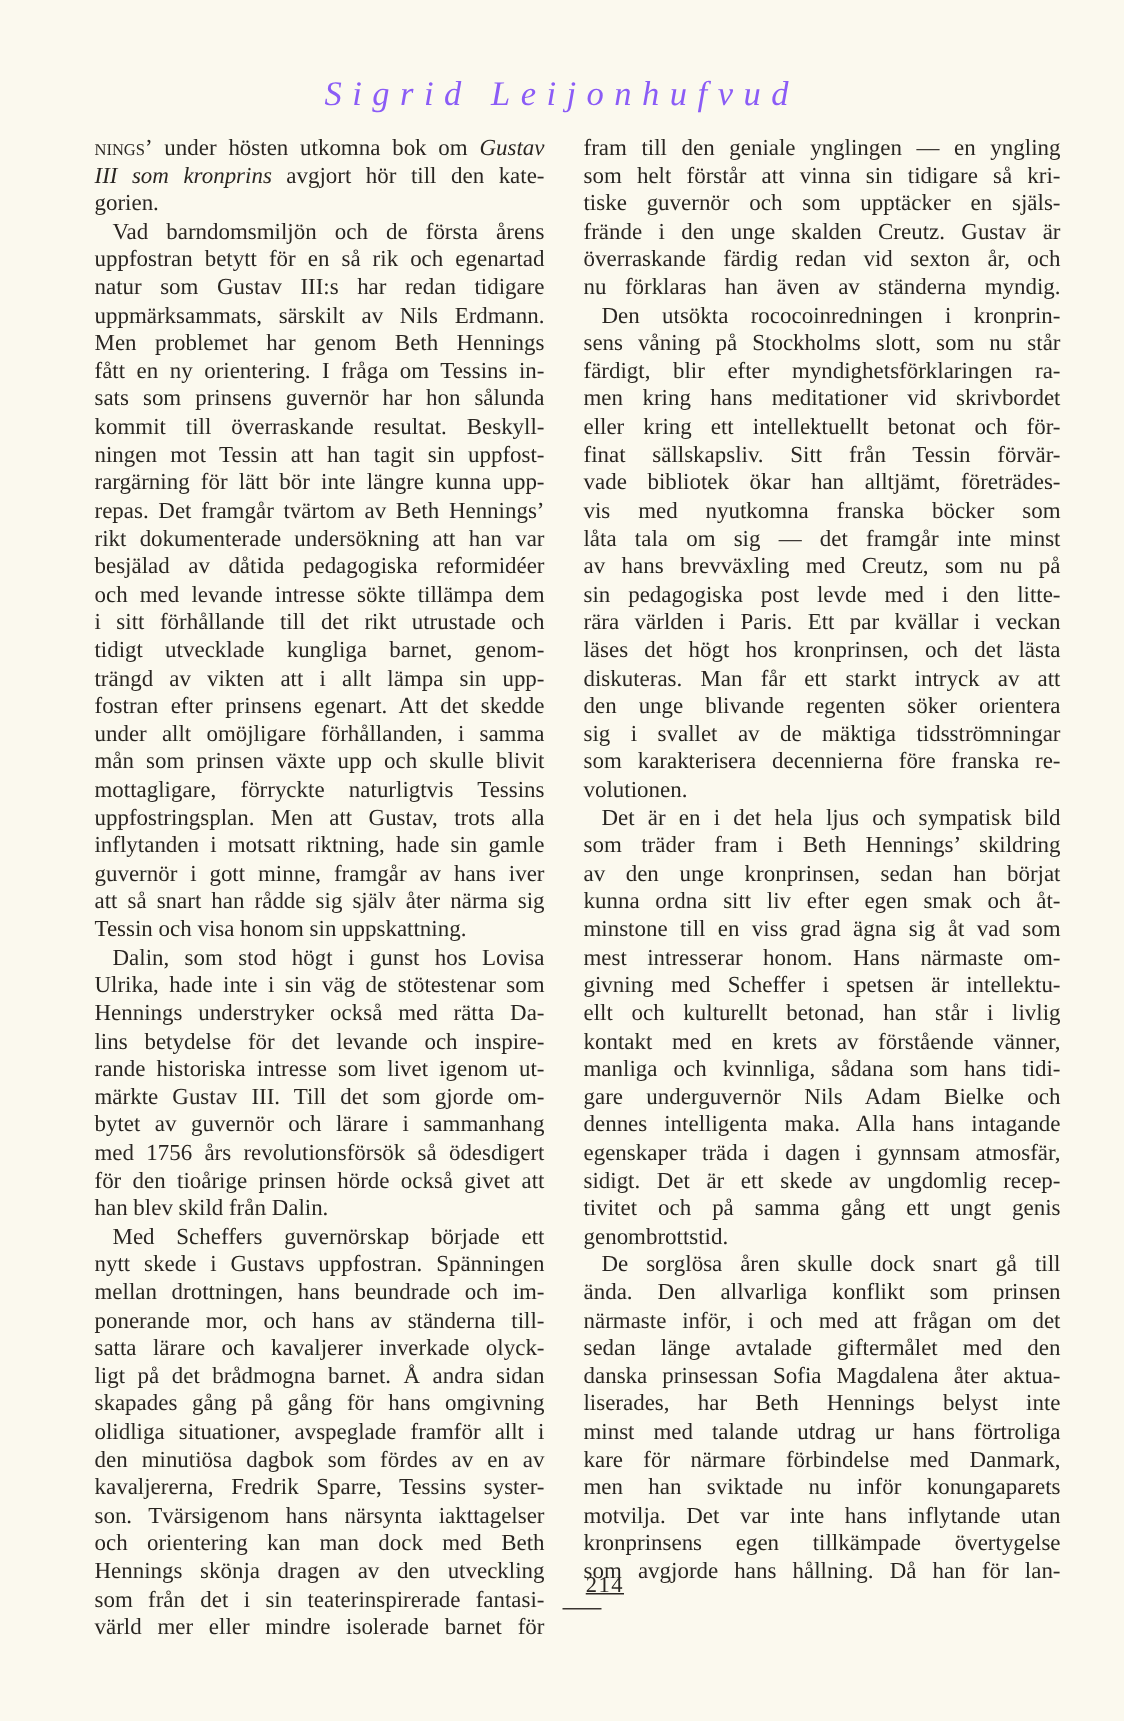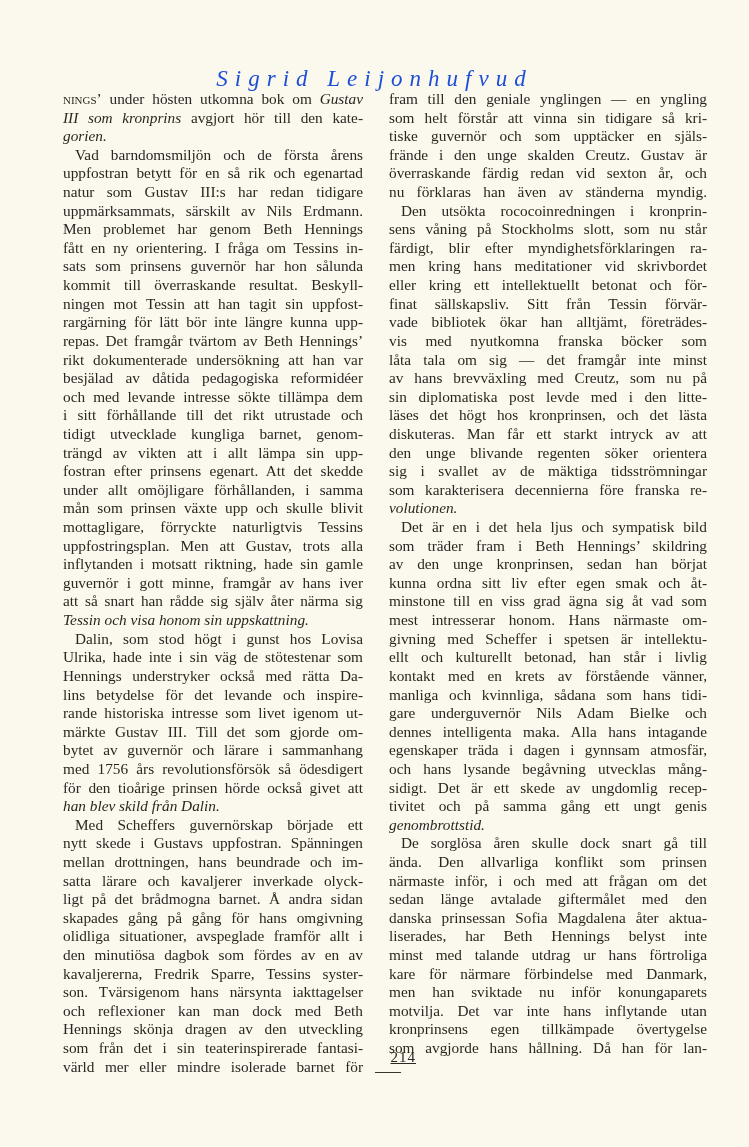--- a/index.html
+++ b/index.html
@@ -5,34 +5,34 @@
   html, body { margin: 0; padding: 0; }
   body {
     width: 749px; height: 1147px; overflow: hidden;
     background: #fbf9ee;
     font-family: "DejaVu Serif", "Liberation Serif", serif;
     color: #2a2622;
     position: relative;
   }
   .page { position: absolute; left: 0; top: 0; width: 749px; height: 1147px; }
   .running-head {
-    position: absolute; top: 66px; left: 0; width: 749px; text-align: center;
+    position: absolute; top: 50px; left: 0; width: 749px; text-align: center;
     font-family: "Liberation Serif", serif; font-style: italic;
-    font-size: 23px; letter-spacing: 7px; color: #1d4ed8;
+    font-size: 23px; letter-spacing: 7px; color: #8b5cf6;
   }
   .col { position: absolute; top: 90px; }
   .col.left { left: 63px; width: 300px; }
   .col.right { left: 389px; width: 318px; }
   .line {
     display: block; height: 18.62px; line-height: 18.62px;
     font-family: "Liberation Serif", serif; font-size: 15.3px;
     text-align: justify; text-align-last: justify; white-space: nowrap;
     overflow: visible;
   }
-  .line.last { text-align-last: left; font-style: italic; }
+  .line.last { text-align-last: left; }
   .line.indent { padding-left: 12px; }
   .sc { font-variant: small-caps; margin-top: 40px; }
   .it { font-style: italic; }
   .rule {
     position: absolute; left: 375px; top: 1072px; width: 26px; height: 1px; background: #3a3530;
   }
   .folio {
     position: absolute; top: 1049px; left: 360px; width: 56px; text-align: right;
     font-family: "Liberation Serif", serif; font-size: 15px; letter-spacing: 1px; text-decoration: underline;
   }
@@ -79,28 +79,29 @@
       <span class="line"><span>lins betydelse för det levande och inspire-</span></span>
       <span class="line"><span>rande historiska intresse som livet igenom ut-</span></span>
       <span class="line"><span>märkte Gustav III. Till det som gjorde om-</span></span>
       <span class="line"><span>bytet av guvernör och lärare i sammanhang</span></span>
       <span class="line"><span>med 1756 års revolutionsförsök så ödesdigert</span></span>
       <span class="line"><span>för den tioårige prinsen hörde också givet att</span></span>
       <span class="line last"><span>han blev skild från Dalin.</span></span>
       <span class="line indent"><span>Med Scheffers guvernörskap började ett</span></span>
       <span class="line"><span>nytt skede i Gustavs uppfostran. Spänningen</span></span>
       <span class="line"><span>mellan drottningen, hans beundrade och im-</span></span>
+      <span class="line"><span>ponerande mor, och hans av ständerna till-</span></span>
       <span class="line"><span>satta lärare och kavaljerer inverkade olyck-</span></span>
       <span class="line"><span>ligt på det brådmogna barnet. Å andra sidan</span></span>
       <span class="line"><span>skapades gång på gång för hans omgivning</span></span>
       <span class="line"><span>olidliga situationer, avspeglade framför allt i</span></span>
       <span class="line"><span>den minutiösa dagbok som fördes av en av</span></span>
       <span class="line"><span>kavaljererna, Fredrik Sparre, Tessins syster-</span></span>
       <span class="line"><span>son. Tvärsigenom hans närsynta iakttagelser</span></span>
-      <span class="line"><span>och reflexioner kan man dock med Beth</span></span>
+      <span class="line"><span>och orientering kan man dock med Beth</span></span>
       <span class="line"><span>Hennings skönja dragen av den utveckling</span></span>
       <span class="line"><span>som från det i sin teaterinspirerade fantasi-</span></span>
       <span class="line"><span>värld mer eller mindre isolerade barnet för</span></span>
     </div>
   <div class="col right" id="col-right">
       <span class="line"><span>fram till den geniale ynglingen — en yngling</span></span>
       <span class="line"><span>som helt förstår att vinna sin tidigare så kri-</span></span>
       <span class="line"><span>tiske guvernör och som upptäcker en själs-</span></span>
       <span class="line"><span>frände i den unge skalden Creutz. Gustav är</span></span>
       <span class="line"><span>överraskande färdig redan vid sexton år, och</span></span>
@@ -108,41 +109,41 @@
       <span class="line indent"><span>Den utsökta rococoinredningen i kronprin-</span></span>
       <span class="line"><span>sens våning på Stockholms slott, som nu står</span></span>
       <span class="line"><span>färdigt, blir efter myndighetsförklaringen ra-</span></span>
       <span class="line"><span>men kring hans meditationer vid skrivbordet</span></span>
       <span class="line"><span>eller kring ett intellektuellt betonat och för-</span></span>
       <span class="line"><span>finat sällskapsliv. Sitt från Tessin förvär-</span></span>
       <span class="line"><span>vade bibliotek ökar han alltjämt, företrädes-</span></span>
       <span class="line"><span>vis med nyutkomna franska böcker som</span></span>
       <span class="line"><span>låta tala om sig — det framgår inte minst</span></span>
       <span class="line"><span>av hans brevväxling med Creutz, som nu på</span></span>
-      <span class="line"><span>sin diplomatiska post levde med i den litte-</span></span>
+      <span class="line"><span>sin pedagogiska post levde med i den litte-</span></span>
+      <span class="line"><span>rära världen i Paris. Ett par kvällar i veckan</span></span>
       <span class="line"><span>läses det högt hos kronprinsen, och det lästa</span></span>
       <span class="line"><span>diskuteras. Man får ett starkt intryck av att</span></span>
       <span class="line"><span>den unge blivande regenten söker orientera</span></span>
       <span class="line"><span>sig i svallet av de mäktiga tidsströmningar</span></span>
       <span class="line"><span>som karakterisera decennierna före franska re-</span></span>
       <span class="line last"><span>volutionen.</span></span>
       <span class="line indent"><span>Det är en i det hela ljus och sympatisk bild</span></span>
       <span class="line"><span>som träder fram i Beth Hennings’ skildring</span></span>
       <span class="line"><span>av den unge kronprinsen, sedan han börjat</span></span>
       <span class="line"><span>kunna ordna sitt liv efter egen smak och åt-</span></span>
       <span class="line"><span>minstone till en viss grad ägna sig åt vad som</span></span>
       <span class="line"><span>mest intresserar honom. Hans närmaste om-</span></span>
       <span class="line"><span>givning med Scheffer i spetsen är intellektu-</span></span>
       <span class="line"><span>ellt och kulturellt betonad, han står i livlig</span></span>
       <span class="line"><span>kontakt med en krets av förstående vänner,</span></span>
       <span class="line"><span>manliga och kvinnliga, sådana som hans tidi-</span></span>
       <span class="line"><span>gare underguvernör Nils Adam Bielke och</span></span>
       <span class="line"><span>dennes intelligenta maka. Alla hans intagande</span></span>
       <span class="line"><span>egenskaper träda i dagen i gynnsam atmosfär,</span></span>
-      <span class="line"><span>och hans lysande begåvning utvecklas mång-</span></span>
       <span class="line"><span>sidigt. Det är ett skede av ungdomlig recep-</span></span>
       <span class="line"><span>tivitet och på samma gång ett ungt genis</span></span>
       <span class="line last"><span>genombrottstid.</span></span>
       <span class="line indent"><span>De sorglösa åren skulle dock snart gå till</span></span>
       <span class="line"><span>ända. Den allvarliga konflikt som prinsen</span></span>
       <span class="line"><span>närmaste inför, i och med att frågan om det</span></span>
       <span class="line"><span>sedan länge avtalade giftermålet med den</span></span>
       <span class="line"><span>danska prinsessan Sofia Magdalena åter aktua-</span></span>
       <span class="line"><span>liserades, har Beth Hennings belyst inte</span></span>
       <span class="line"><span>minst med talande utdrag ur hans förtroliga</span></span>

